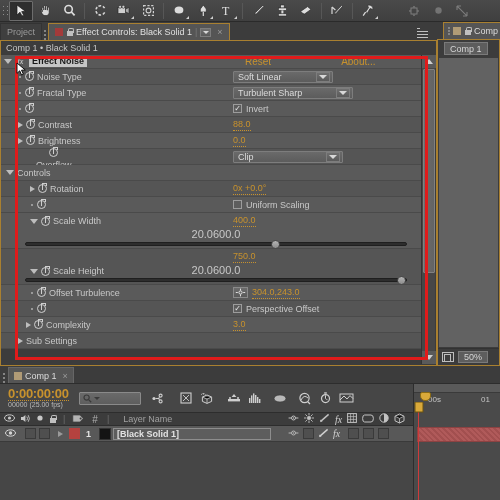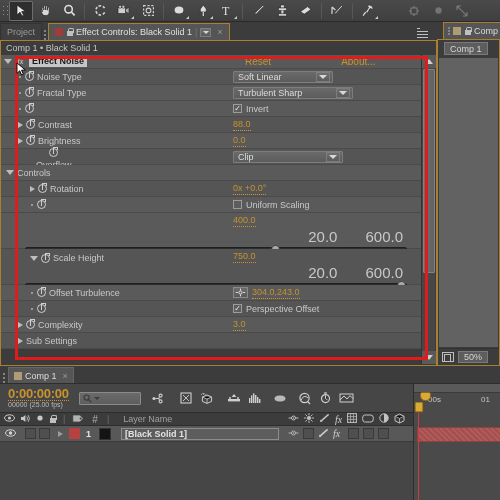--- a/index.html
+++ b/index.html
@@ -116,22 +116,22 @@
   .ddarrow{width:14px;height:10px;background:linear-gradient(#6f6f6f,#5a5a5a);
            border:1px solid #7d7d7d;display:flex;align-items:center;justify-content:center;}
   .ddarrow i{width:0;height:0;border-left:4px solid transparent;border-right:4px solid transparent;
              border-top:4px solid #d8d8d8;}
 
   .chk{width:9px;height:9px;border:1px solid #9c9c9c;background:#5d5d5d;
        display:inline-flex;align-items:center;justify-content:center;
        color:#e8e8e8;font-size:8px;line-height:8px;}
 
   .slidewrap{position:absolute;left:24px;right:14px;top:15px;height:18px;}
-  .slidenums{display:flex;justify-content:flex-end;color:#c8c8c8;font-size:15px;
-             padding:0 4px;gap:28px;}
+  .slidenums{display:flex;justify-content:center;color:#c8c8c8;font-size:11px;
+             padding:0 4px;}
   .track{position:relative;height:4px;background:#2d2d2d;border:1px solid #1f1f1f;
          border-radius:2px;margin-top:2px;}
   .thumb{position:absolute;top:-3px;width:9px;height:9px;border-radius:50%;
          background:linear-gradient(#b4b4b4,#8d8d8d);border:1px solid #4a4a4a;}
 
   .offsetbtn{width:15px;height:11px;background:linear-gradient(#6c6c6c,#5a5a5a);
       border:1px solid #8a8a8a;display:flex;align-items:center;justify-content:center;
       margin-right:4px;}
 
   
@@ -470,35 +470,40 @@
           <div class="lbl" style="padding-left: 29px;">
             <span class="dot"></span>
             <span class="stopw"></span>
           </div>
           <div class="valcol">
             <span class="chk"></span>
             <span class="ptxt" style="margin-left: 4px;">Uniform Scaling</span>
           </div>
         </div>
         <div class="row odd tall">
+          <div class="lbl" style="padding-left: 29px; align-self: flex-start; margin-top: 3px;">
+            <span class="tri open"></span>
+            <span class="stopw"></span>
+            <span class="ptxt">Scale Width</span>
+          </div>
           <div class="valcol" style="height: 16px; top: 0px;">
             <span class="val">400.0</span>
           </div>
           <div class="slidewrap">
             <div class="slidenums">
               <span>20.0</span>
               <span>600.0</span>
             </div>
             <div class="track">
               <div class="thumb" style="left: calc(66% - 5.94px);"></div>
             </div>
           </div>
         </div>
         <div class="row even tall">
-          <div class="lbl" style="padding-left: 29px; align-self: flex-start; margin-top: 4px;">
+          <div class="lbl" style="padding-left: 29px; align-self: flex-start; margin-top: 17px;">
             <span class="tri open"></span>
             <span class="stopw"></span>
             <span class="ptxt">Scale Height</span>
           </div>
           <div class="valcol" style="height: 16px; top: 0px;">
             <span class="val">750.0</span>
           </div>
           <div class="slidewrap">
             <div class="slidenums">
               <span>20.0</span>
@@ -529,21 +534,21 @@
           <div class="lbl" style="padding-left: 29px;">
             <span class="dot"></span>
             <span class="stopw"></span>
           </div>
           <div class="valcol">
             <span class="chk">✓</span>
             <span class="ptxt" style="margin-left: 4px;">Perspective Offset</span>
           </div>
         </div>
         <div class="row odd">
-          <div class="lbl" style="padding-left: 17px;">
+          <div class="lbl" style="padding-left: 25px;">
             <span class="tri"></span>
             <span class="stopw"></span>
             <span class="ptxt">Complexity</span>
           </div>
           <div class="valcol">
             <span class="val">3.0</span>
           </div>
         </div>
         <div class="row even">
           <div class="lbl" style="padding-left: 17px;">
@@ -767,21 +772,21 @@
               <ellipse cx="5.5" cy="4" rx="5" ry="3.2" fill="none" stroke="#d6d6d6" stroke-width="1"></ellipse>
               <circle cx="5.5" cy="4" r="1.7" fill="#d6d6d6"></circle>
             </svg>
         </span>
         <span class="cellbox" style="margin-left:9px"></span>
         <span class="cellbox" style="margin-left:3px"></span>
         <span class="tri" style="margin-left:8px;border-left-color:#9a9a9a"></span>
         <span style="width:11px;height:11px;margin-left:6px;background:#b5423f"></span>
         <span style="margin-left:6px;color:#e4e4e4;font-weight:bold;font-size:9px">1</span>
         <span style="width:12px;height:12px;margin-left:8px;background:#141414;border:1px solid #333"></span>
-        <span class="nameinput" style="width:158px;margin-left:10px">[Black Solid 1]</span>
+        <span class="nameinput" style="width:158px;margin-left:2px">[Black Solid 1]</span>
 
         <span style="position:absolute;left:288px;display:flex;align-items:center;gap:4px">
           <span><svg width="11" height="8" viewBox="0 0 11 8">
                 <path d="M.6 4 L3.4 4 M7.6 4 L10.4 4" stroke="#b5b5b5" stroke-width="1"></path>
                 <circle cx="5.5" cy="4" r="2" fill="none" stroke="#b5b5b5" stroke-width="1"></circle>
                 <circle cx="5.5" cy="4" r=".7" fill="#b5b5b5"></circle>
               </svg></span>
           <span class="cellbox"></span>
           <span><svg width="11" height="10" viewBox="0 0 11 10">
                 <path d="M1.4 8.6 L9.6 1.4" stroke="#d0d0d0" stroke-width="1.4"></path>

